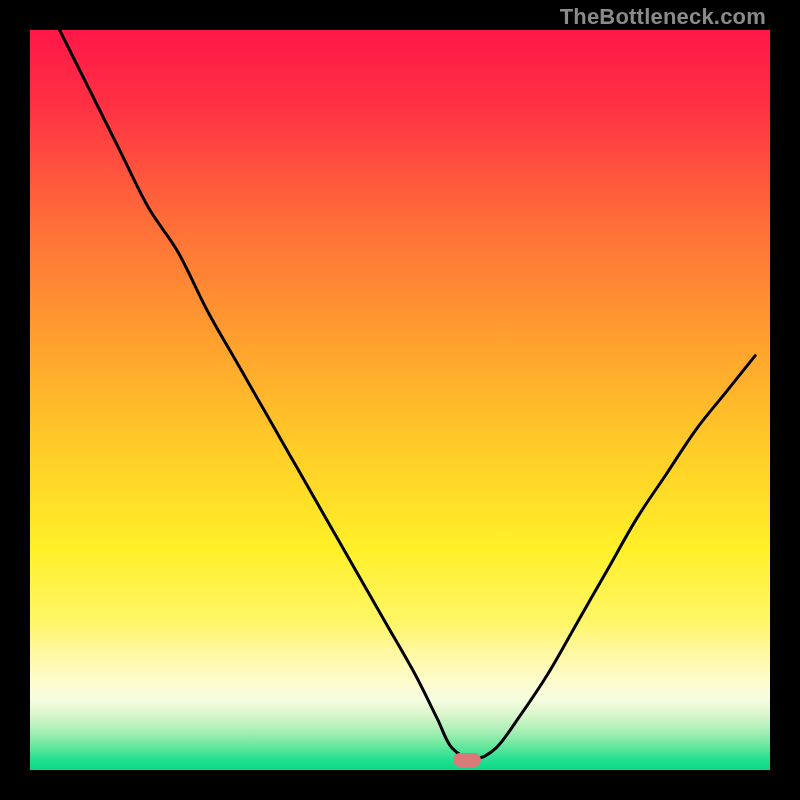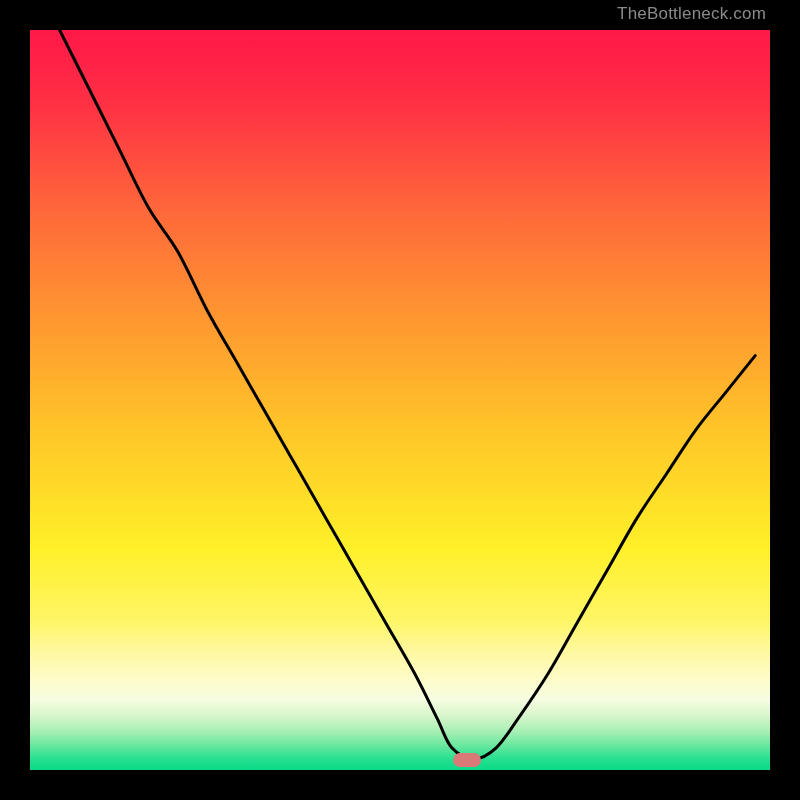--- a/index.html
+++ b/index.html
@@ -40,22 +40,22 @@
     width: 28px;
     height: 14px;
     border-radius: 7px;
     transform: translate(-50%, -50%);
   }
   .watermark {
     position: absolute;
     top: 4px;
     right: 34px;
     color: #8a8a8a;
-    font-size: 17px;
-    font-weight: 400;
+    font-size: 22px;
+    font-weight: 700;
     letter-spacing: 0.2px;
   }
 </style>
 </head>
 <body>
 
 <div class="frame">
 
   <div class="watermark">TheBottleneck.com</div>
 

